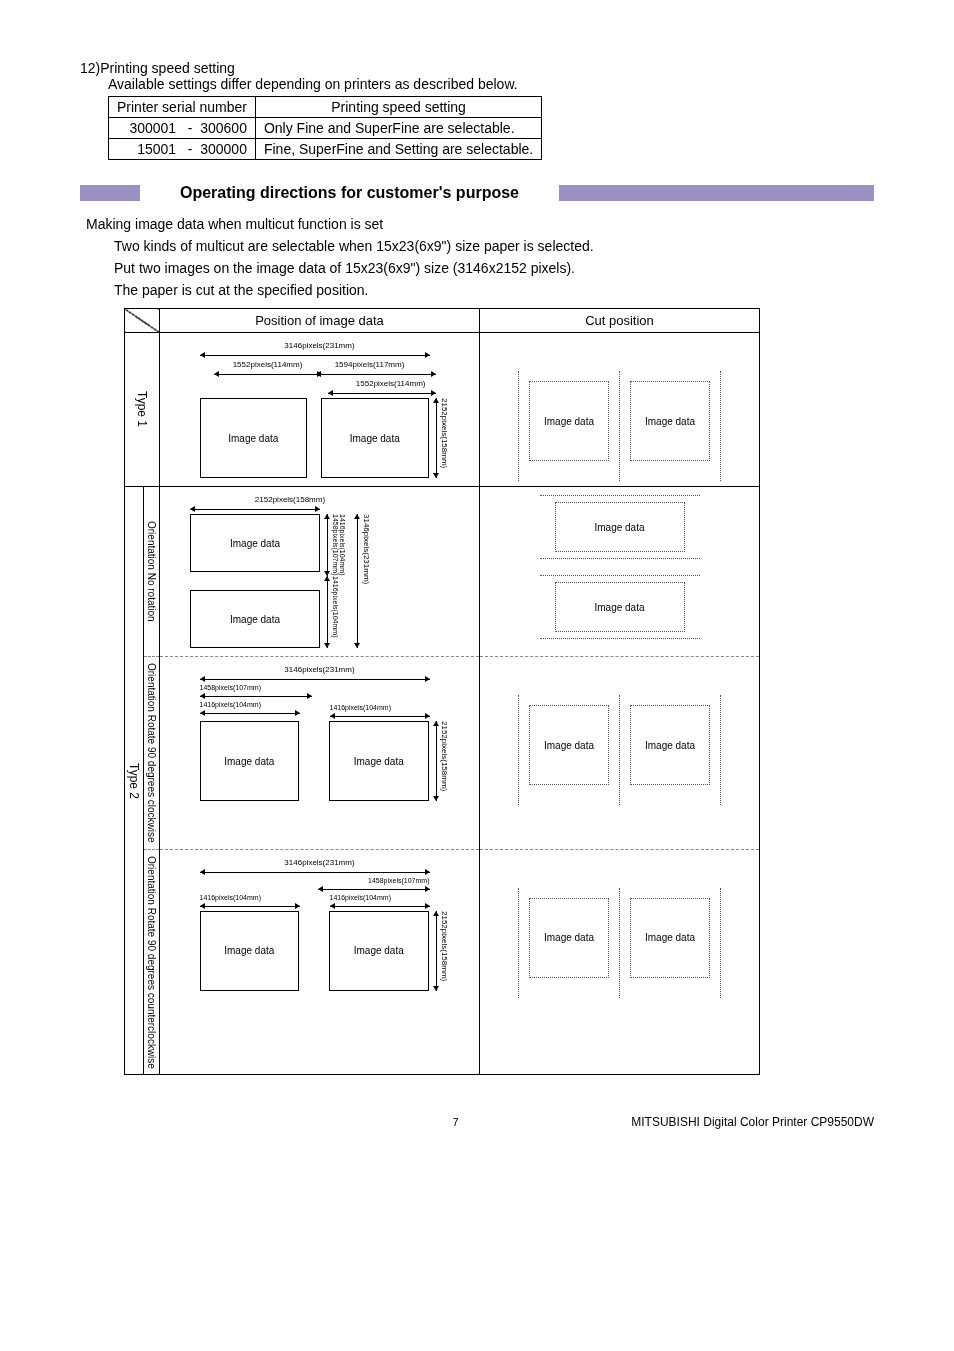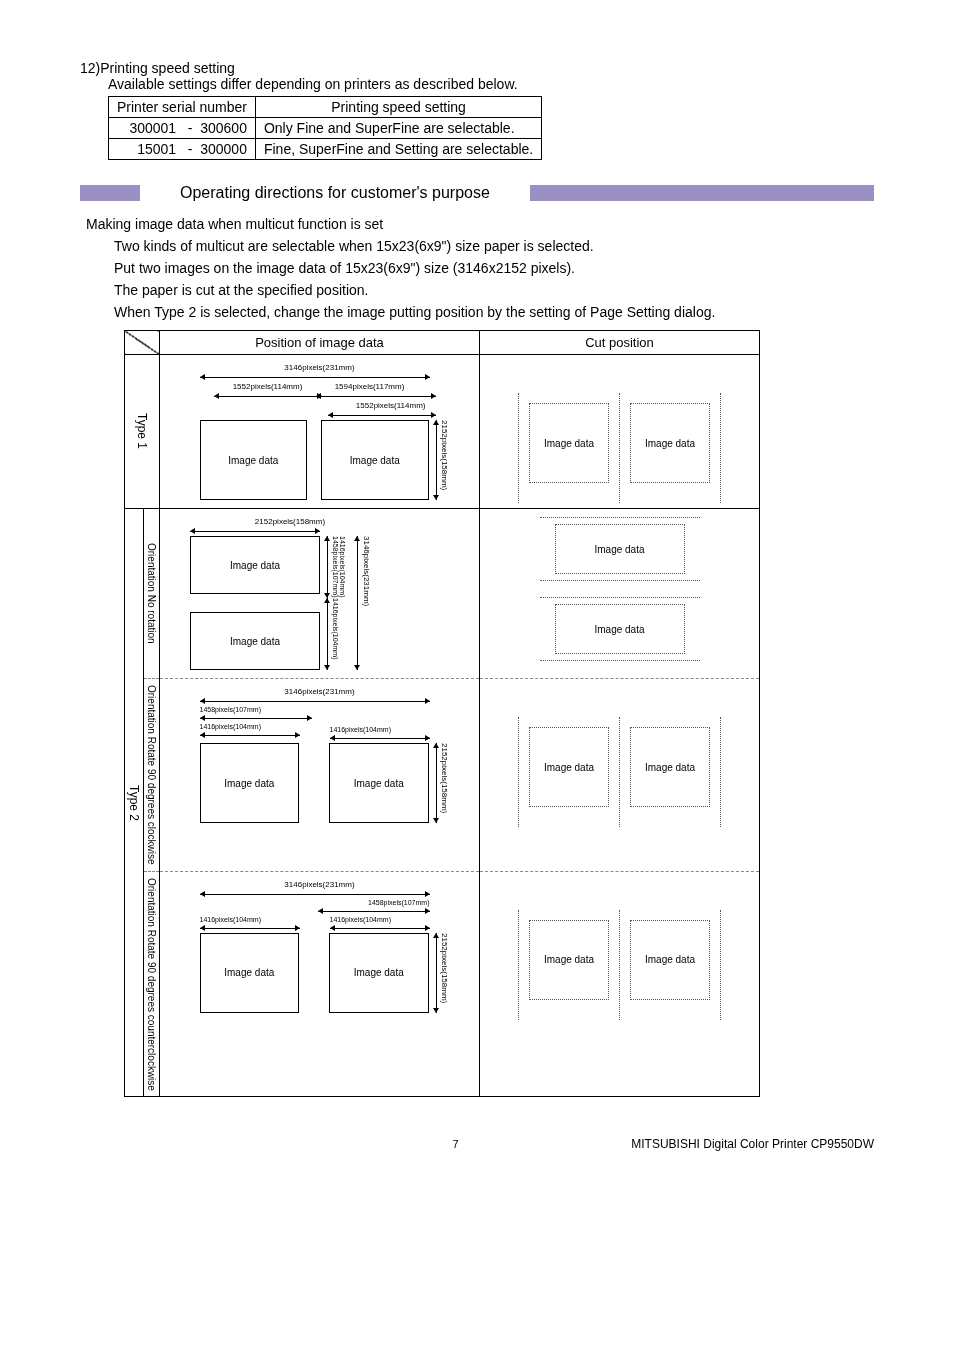--- a/index.html
+++ b/index.html
@@ -34,21 +34,21 @@
     margin-top: 24px;
     margin-bottom: 14px;
   }
   .bar-left, .bar-right {
     height: 16px;
     background: #9b8fc4;
   }
   .bar-left { width: 60px; }
   .bar-right { flex: 1; margin-left: 40px; }
   .bar-title {
-    font-weight: normal;
+    font-weight: bold;
     font-size: 16px;
     margin-left: 40px;
     white-space: nowrap;
   }
   .para p { margin: 6px; }
 
   
   table.diagram {
     border-collapse: collapse;
     margin-top: 10px;
@@ -212,21 +212,20 @@
   <div class="bar-title">Operating directions for customer's purpose</div>
   <div class="bar-right"></div>
 </div>
 
 <div class="para">
   <p>Making image data when multicut function is set</p>
   <div class="indent2">
     <p>Two kinds of multicut are selectable when 15x23(6x9") size paper is selected.</p>
     <p>Put two images on the image data of 15x23(6x9") size (3146x2152 pixels).</p>
     <p>The paper is cut at the specified position.</p>
-    <p>When Type 2 is selected, change the image putting position by the setting of Page Setting dialog.</p>
   </div>
 </div>
 
 <table class="diagram">
   <tbody>
       <tr>
     <th class="corner-cell" colspan="2"></th>
     <th class="pos-col">Position of image data</th>
     <th class="cut-col">Cut position</th>
   </tr>

